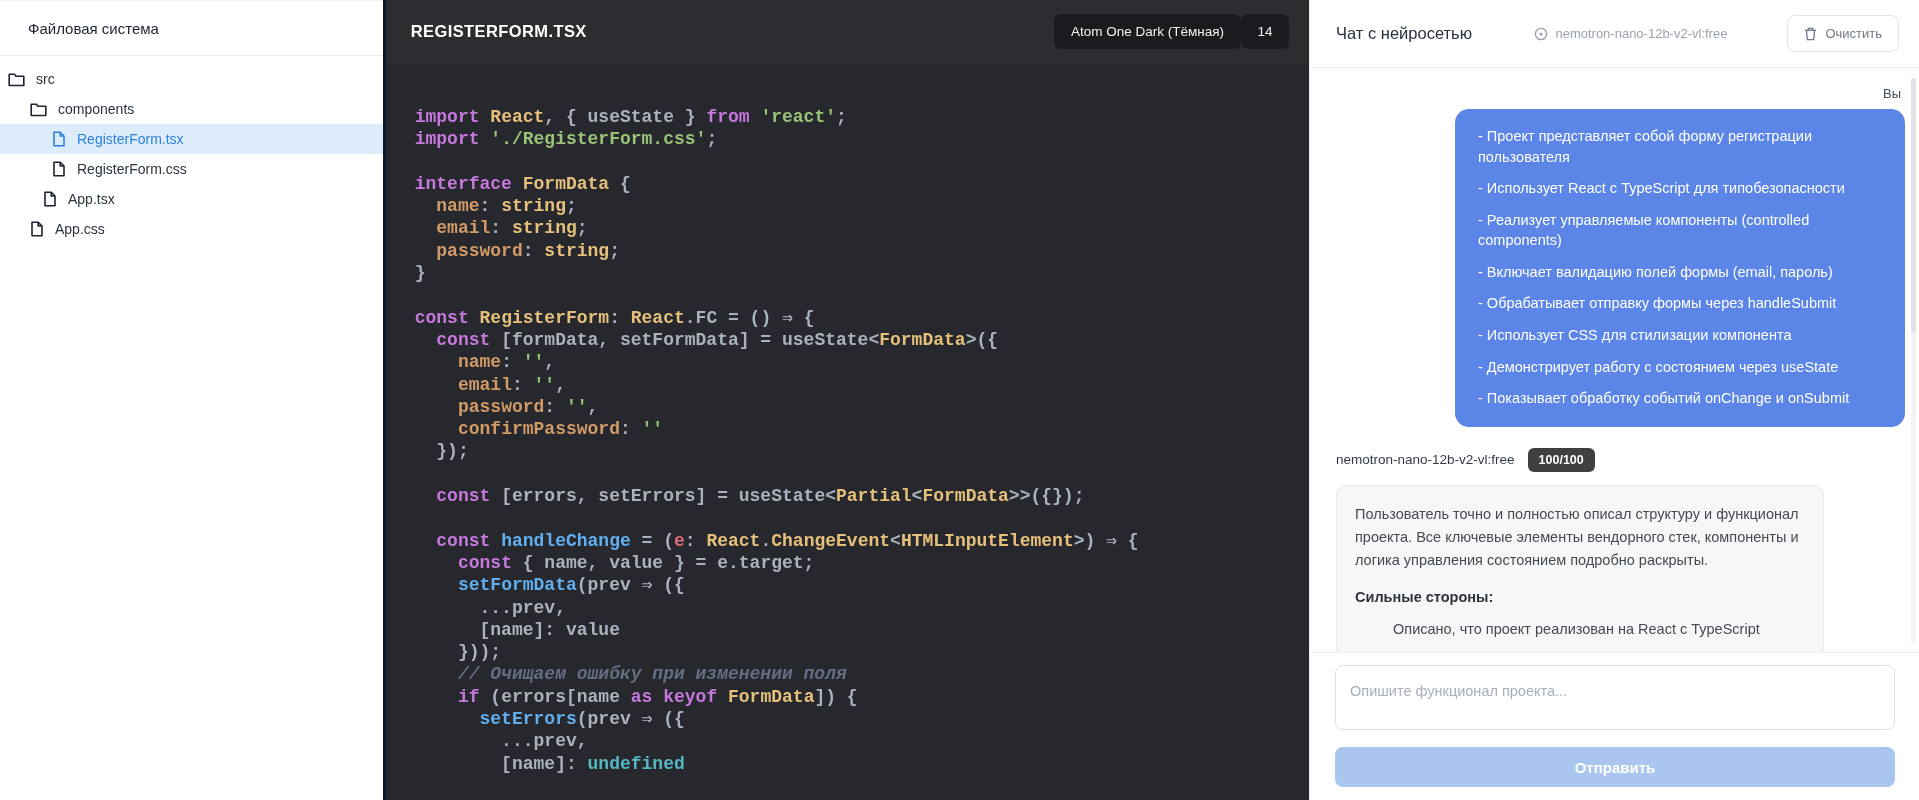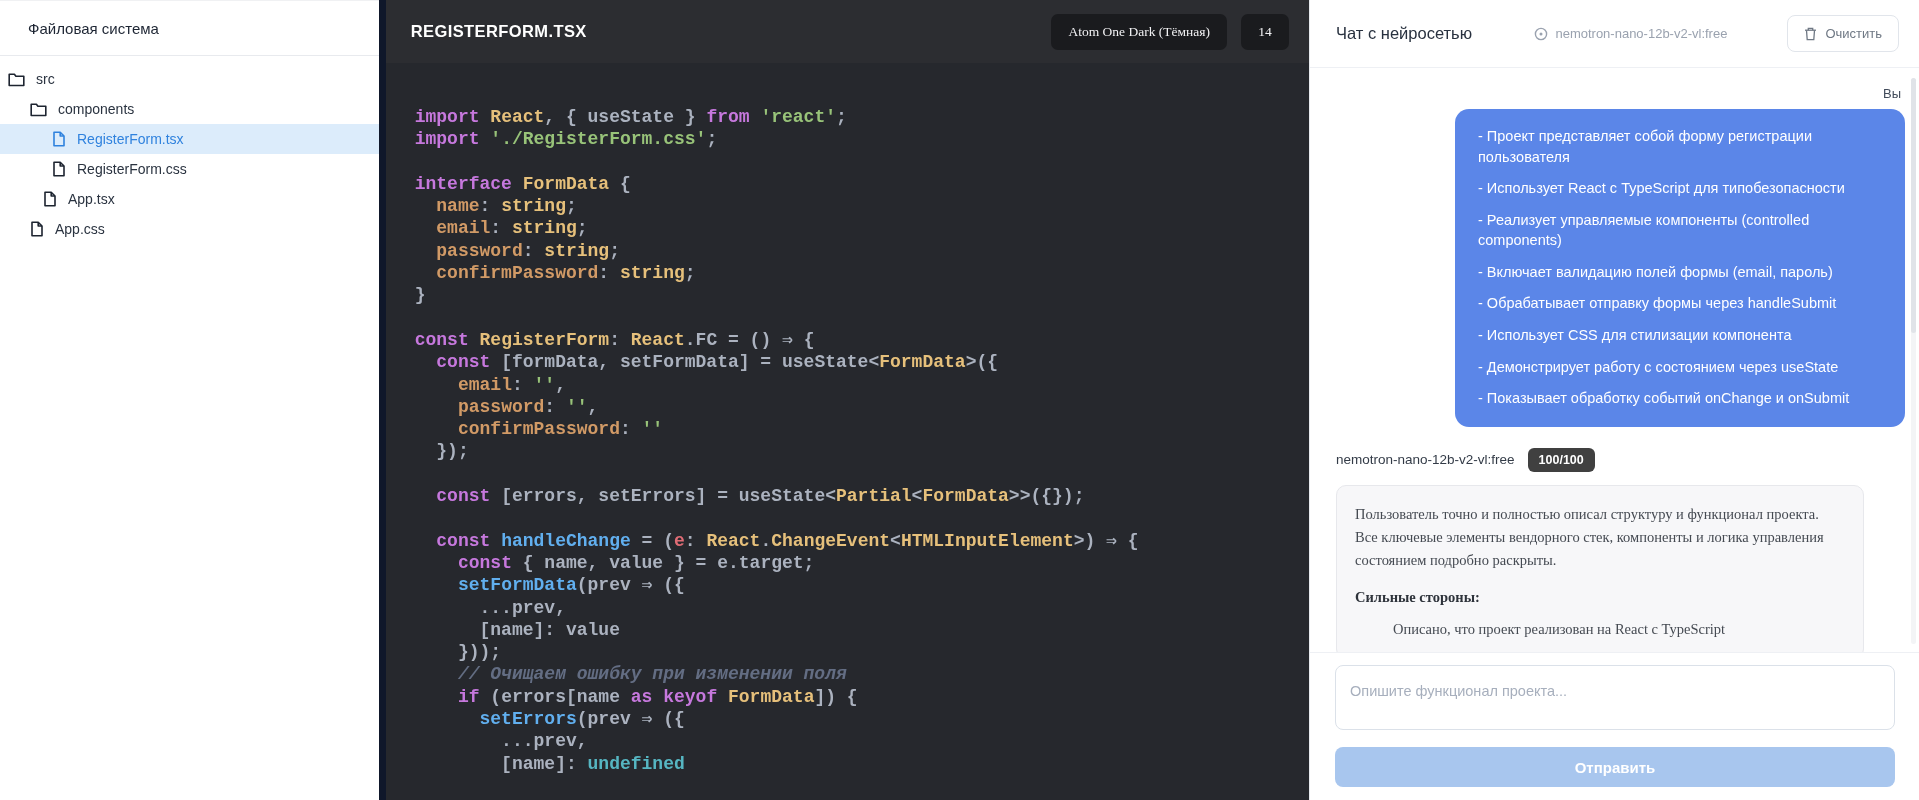--- a/index.html
+++ b/index.html
@@ -1,34 +1,34 @@
 <!DOCTYPE html>
 <html><head>
 <meta charset="utf-8">
 <style>
   * { box-sizing: border-box; margin: 0; padding: 0; }
   html, body { width: 1919px; height: 800px; overflow: hidden; }
   body { font-family: "Liberation Sans", sans-serif; background: #ffffff; }
   .app { display: flex; width: 1919px; height: 800px; }
 
   
-  .sidebar { width: 386px; background: #ffffff; border-right: 7px solid #0f172a; display: flex; flex-direction: column; }
+  .sidebar { width: 386px; background: #ffffff; border-right: 3px solid #0f172a; display: flex; flex-direction: column; }
   .sidebar-header { height: 56px; display: flex; align-items: center; padding-left: 28px;
     font-size: 15px; font-weight: 500; color: #1d2533; border-bottom: 1px solid #e8eaee; border-top: 1px solid #f0f1f3; }
   .tree { padding-top: 8px; }
   .tree-row { height: 30px; display: flex; align-items: center; gap: 11px; font-size: 14px; color: #2a3340; cursor: pointer; }
   .tree-row.selected { background: #dcecfb; color: #2f82de; }
   .tree-row.selected svg path { stroke: #2f82de; }
   .tree-row svg { flex: 0 0 auto; }
 
   
   .editor { width: 924px; background: #26282d; display: flex; flex-direction: column; }
   .editor-header { height: 63px; background: #2c2d31; display: flex; align-items: center; justify-content: space-between; padding: 0 20px 0 25px; }
   .editor-title { color: #ffffff; font-size: 16.5px; font-weight: 700; letter-spacing: 0.4px; }
-  .editor-controls { display: flex; gap: 14px; align-items: flex-end; font-family: Liberation Serif, serif; }
+  .editor-controls { display: flex; align-items: flex-end; }
   .ctrl-box { background: #1a1b1e; color: #f1f1f3; font-size: 13.5px; border-radius: 7px; padding: 10px 17px; cursor: pointer; }
   .ctrl-box.size { width: 48px; text-align: center; padding: 10px 0; }
   .code { flex: 1; overflow: hidden; padding: 43px 20px 0 29px; font-family: Liberation Mono, monospace;
     font-size: 18px; line-height: 22.3px; font-weight: 600; color: #abb2bf; }
   .code-line { white-space: pre; height: 22.3px; }
   .tok-kw   { color: #c678dd; }
   .tok-type { color: #e6c07b; font-weight: 700; }
   .tok-attr { color: #d19a66; }
   .tok-str  { color: #98c379; }
   .tok-fn   { color: #61afef; }
@@ -46,22 +46,22 @@
     border: 1px solid #e1e5eb; border-radius: 8px; color: #6f7884; font-size: 13px; font-family: inherit; cursor: pointer; }
 
   .messages { flex: 1; overflow: hidden; position: relative; padding: 12px 14px 0 26px; }
   .you-label { text-align: right; font-size: 13px; color: #414b5a; margin: 6px 4px 8px 0; }
   .bubble { margin-left: auto; width: 450px; background: #5b86e8; border-radius: 14px; padding: 17px 20px 7px 23px;
     color: #ffffff; font-size: 14.5px; line-height: 1.42; }
   .bubble p { margin-bottom: 11px; }
   .model-row { display: flex; align-items: center; gap: 13px; margin-top: 21px; }
   .model-row .model-name { font-size: 13.5px; color: #333b47; font-weight: 500; }
   .score-badge { background: #404040; color: #ffffff; font-size: 12.5px; font-weight: 700; padding: 5px 11px; border-radius: 6px; }
-  .ai-card { margin-top: 13px; width: 528px; background: #f7f7f9; border: 1px solid #e7e8ec; border-radius: 10px;
-    padding: 17px 18px; font-size: 14.5px; color: #454a52; line-height: 1.6; font-family: Liberation Serif, serif; }
+  .ai-card { margin-top: 13px; width: 488px; background: #f7f7f9; border: 1px solid #e7e8ec; border-radius: 10px;
+    padding: 17px 18px; font-size: 14.5px; color: #454a52; line-height: 1.6; }
   .ai-card .heading { font-weight: 700; color: #2e333b; margin-top: 14px; }
   .ai-card .point { margin-top: 8px; padding-left: 38px; }
   .msg-scrollbar { position: absolute; top: 10px; bottom: 8px; right: 3px; width: 5px; background: #f3f4f6; border-radius: 3px; }
   .msg-scrollbar .thumb { width: 5px; height: 255px; background: #e0e3e8; border-radius: 3px; }
 
   .composer { flex: 0 0 auto; border-top: 1px solid #eef0f4; padding: 12px 24px 13px 25px; }
   .composer textarea { width: 560px; height: 65px; border: 1px solid #dbe1e9; border-radius: 8px; resize: none;
     padding: 17px 14px; font-family: inherit; font-size: 14.5px; color: #14532d; outline: none; display: block; }
   .composer textarea::placeholder { color: #a7afbd; }
   .send-btn { margin-top: 17px; width: 560px; height: 40px; background: #a8c6ee; border: none; border-radius: 8px;
@@ -129,25 +129,25 @@
       </div>
     </div>
     <div class="code">
         <div class="code-line"><span class="tok-kw">import</span><span class="tok-pl"> </span><span class="tok-type">React</span><span class="tok-pl">, { useState } </span><span class="tok-kw">from</span><span class="tok-pl"> </span><span class="tok-str">'react'</span><span class="tok-pl">;</span></div>
         <div class="code-line"><span class="tok-kw">import</span><span class="tok-pl"> </span><span class="tok-str">'./RegisterForm.css'</span><span class="tok-pl">;</span></div>
         <div class="code-line">&nbsp;</div>
         <div class="code-line"><span class="tok-kw">interface</span><span class="tok-pl"> </span><span class="tok-type">FormData</span><span class="tok-pl"> {</span></div>
         <div class="code-line"><span class="tok-pl">  </span><span class="tok-attr">name</span><span class="tok-pl">: </span><span class="tok-type">string</span><span class="tok-pl">;</span></div>
         <div class="code-line"><span class="tok-pl">  </span><span class="tok-attr">email</span><span class="tok-pl">: </span><span class="tok-type">string</span><span class="tok-pl">;</span></div>
         <div class="code-line"><span class="tok-pl">  </span><span class="tok-attr">password</span><span class="tok-pl">: </span><span class="tok-type">string</span><span class="tok-pl">;</span></div>
-        <div class="code-line"><span class="tok-pl">  </span><span class="tok-attr">confirmPassword</span><span class="tok-pl">: </span><span class="tok-type">string</span><span class="tok-pl">;</span></div>
         <div class="code-line"><span class="tok-pl">}</span></div>
         <div class="code-line">&nbsp;</div>
         <div class="code-line"><span class="tok-kw">const</span><span class="tok-pl"> </span><span class="tok-type">RegisterForm</span><span class="tok-pl">: </span><span class="tok-type">React</span><span class="tok-pl">.FC = () ⇒ {</span></div>
         <div class="code-line"><span class="tok-pl">  </span><span class="tok-kw">const</span><span class="tok-pl"> [formData, setFormData] = useState&lt;</span><span class="tok-type">FormData</span><span class="tok-pl">&gt;({</span></div>
+        <div class="code-line"><span class="tok-pl">    </span><span class="tok-attr">name</span><span class="tok-pl">: </span><span class="tok-str">''</span><span class="tok-pl">,</span></div>
         <div class="code-line"><span class="tok-pl">    </span><span class="tok-attr">email</span><span class="tok-pl">: </span><span class="tok-str">''</span><span class="tok-pl">,</span></div>
         <div class="code-line"><span class="tok-pl">    </span><span class="tok-attr">password</span><span class="tok-pl">: </span><span class="tok-str">''</span><span class="tok-pl">,</span></div>
         <div class="code-line"><span class="tok-pl">    </span><span class="tok-attr">confirmPassword</span><span class="tok-pl">: </span><span class="tok-str">''</span></div>
         <div class="code-line"><span class="tok-pl">  });</span></div>
         <div class="code-line">&nbsp;</div>
         <div class="code-line"><span class="tok-pl">  </span><span class="tok-kw">const</span><span class="tok-pl"> [errors, setErrors] = useState&lt;</span><span class="tok-type">Partial</span><span class="tok-pl">&lt;</span><span class="tok-type">FormData</span><span class="tok-pl">&gt;&gt;({});</span></div>
         <div class="code-line">&nbsp;</div>
         <div class="code-line"><span class="tok-pl">  </span><span class="tok-kw">const</span><span class="tok-pl"> </span><span class="tok-fn">handleChange</span><span class="tok-pl"> = (</span><span class="tok-par">e</span><span class="tok-pl">: </span><span class="tok-type">React</span><span class="tok-pl">.</span><span class="tok-type">ChangeEvent</span><span class="tok-pl">&lt;</span><span class="tok-type">HTMLInputElement</span><span class="tok-pl">&gt;) ⇒ {</span></div>
         <div class="code-line"><span class="tok-pl">    </span><span class="tok-kw">const</span><span class="tok-pl"> { name, value } = e.target;</span></div>
         <div class="code-line"><span class="tok-pl">    </span><span class="tok-fn">setFormData</span><span class="tok-pl">(prev ⇒ ({</span></div>

